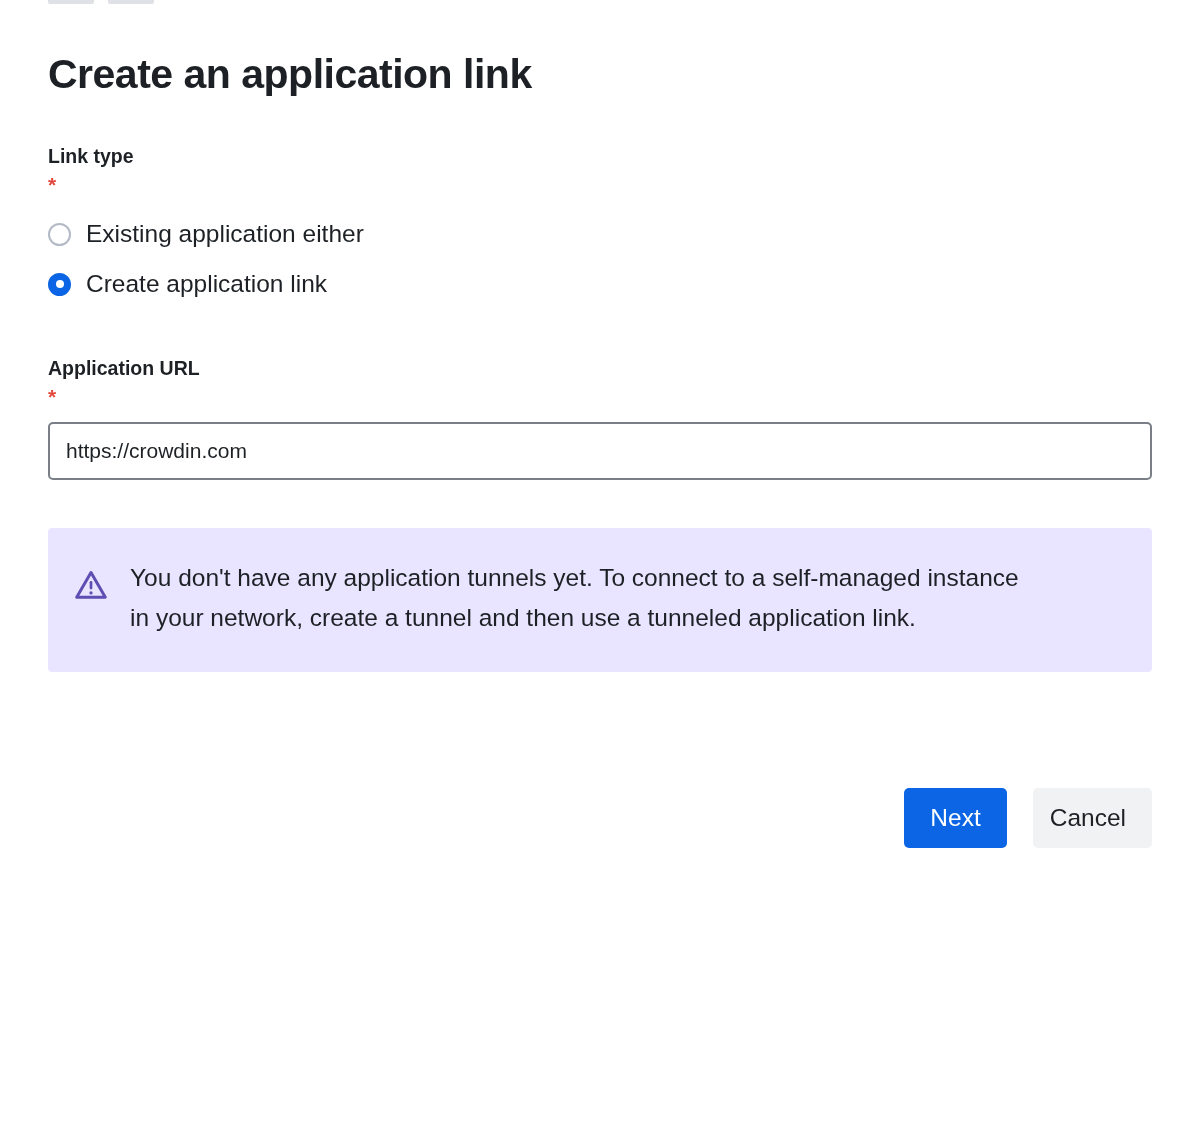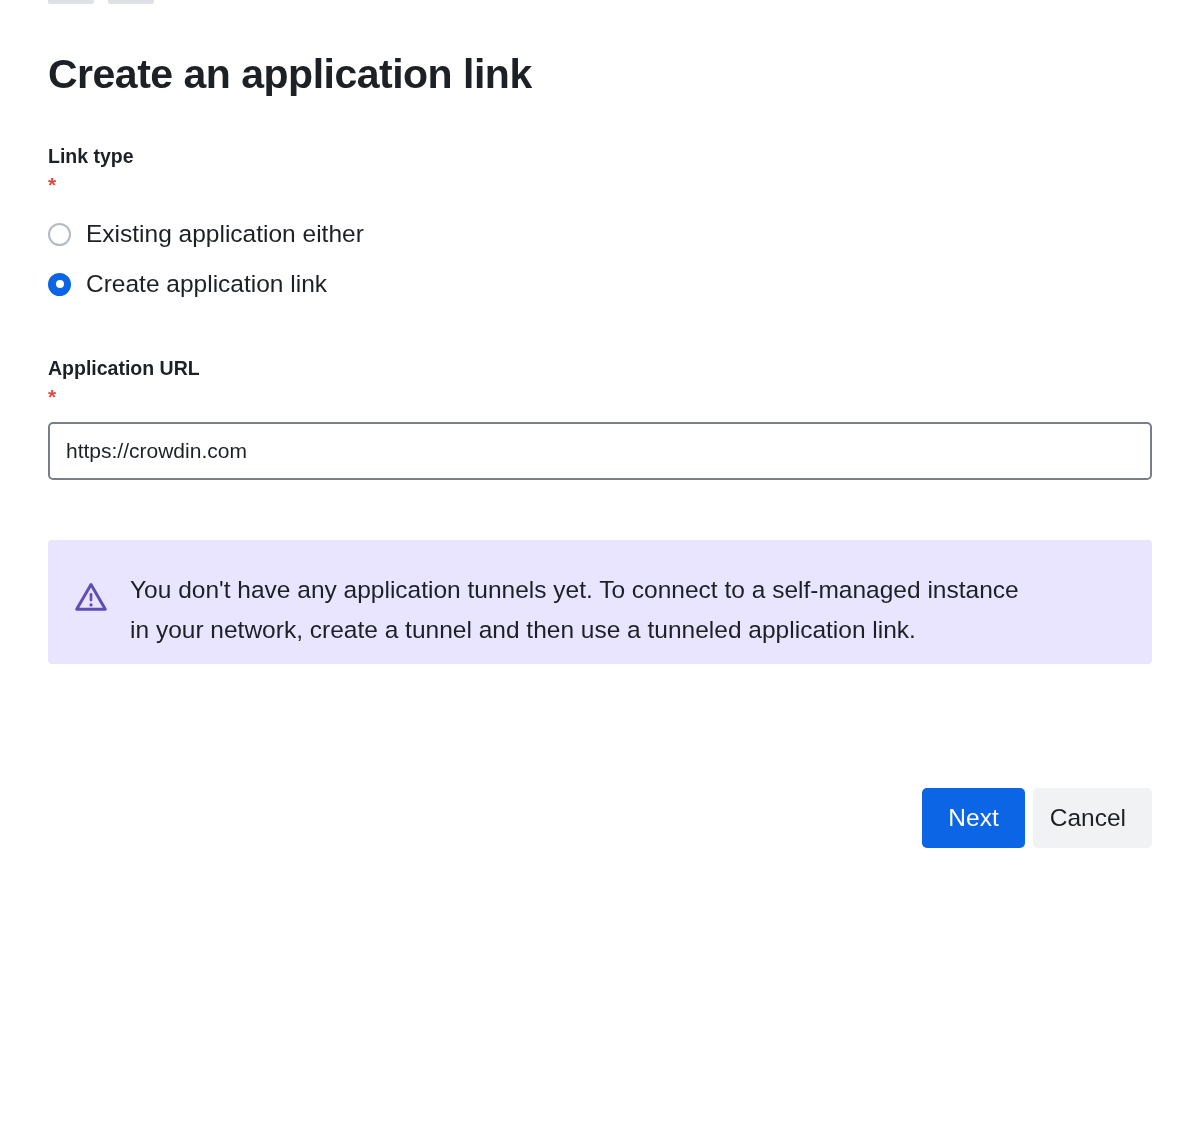--- a/index.html
+++ b/index.html
@@ -128,25 +128,25 @@
     border-radius: 5px;
     background: #ffffff;
     font-family: "Liberation Sans", sans-serif;
     font-size: 21px;
     color: #1d2125;
     padding: 0 16px;
     outline: none;
   }
 
   .banner {
-    margin-top: 60px;
+    margin-top: 48px;
     width: 1104px;
     background: #e9e4ff;
     border-radius: 4px;
-    padding: 30px 32px 14px 26px;
+    padding: 30px 32px 34px 26px;
     display: flex;
     gap: 22px;
   }
   .banner-icon {
     flex: 0 0 auto;
     width: 34px;
     height: 34px;
     margin-top: 10px;
     display: flex;
     align-items: center;
@@ -167,21 +167,21 @@
     font-size: 24.5px;
     color: #1d6ce5;
     text-decoration: none;
   }
 
   .actions {
     position: absolute;
     right: 48px;
     bottom: 32px;
     display: flex;
-    gap: 8px;
+    gap: 26px;
     align-items: center;
   }
   .btn {
     font-family: "Liberation Sans", sans-serif;
     font-size: 24.5px;
     border: none;
     border-radius: 5px;
     height: 60px;
     padding: 0 26px;
     cursor: pointer;

